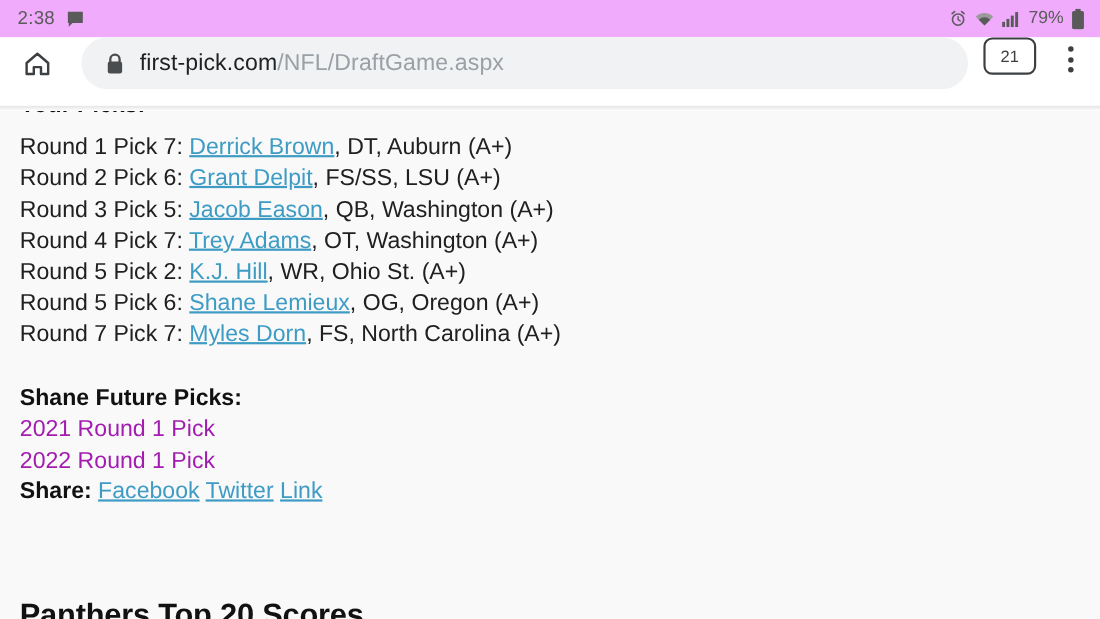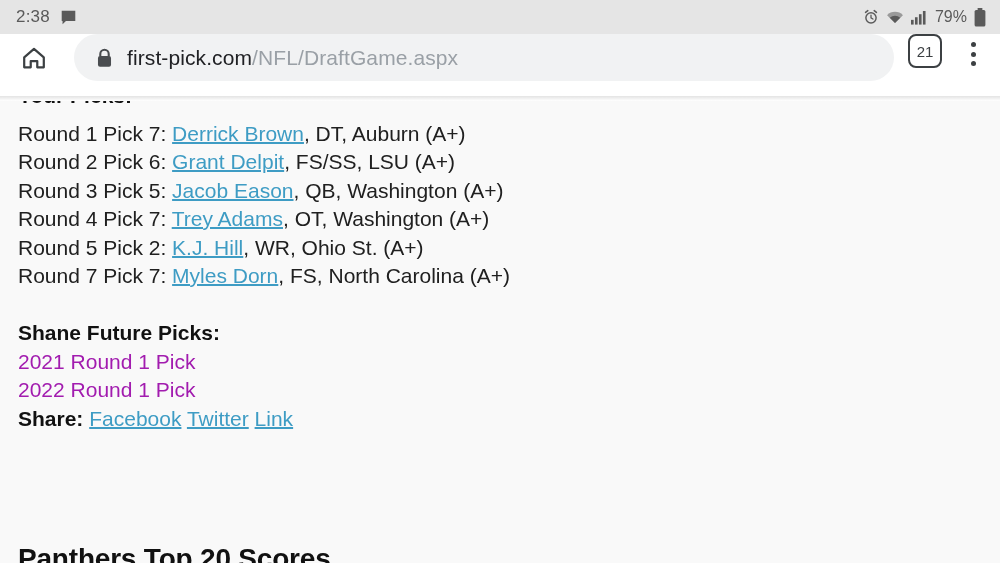--- a/index.html
+++ b/index.html
@@ -6,21 +6,21 @@
   html, body {
     width:1000px; height:563px;
     font-family:"Liberation Sans", sans-serif;
     background:#ffffff;
     overflow:hidden;
   }
 
   
   .status-bar{
     height:34px; width:100%;
-    background:#e5e5e5;
+    background:#f0abfc;
     display:flex; align-items:center; justify-content:space-between;
     padding:0 14px 0 16px;
   }
   .status-left{ display:flex; align-items:center; gap:10px; }
   .status-time{ font-size:17px; color:#5a5a5a; letter-spacing:.2px; font-weight:400; }
   .status-right{ display:flex; align-items:center; gap:7px; }
   .status-batt-text{ font-size:16px; color:#5a5a5a; }
   .sicon{ display:block; }
 
   
@@ -46,21 +46,21 @@
     margin:0 8px 0 14px;
     overflow:hidden;
   }
   .lock-wrap{ flex:0 0 auto; display:flex; align-items:center; margin-right:14px; }
   .url-text{
     font-size:21px; color:#9aa0a6; white-space:nowrap;
     overflow:hidden; text-overflow:ellipsis; letter-spacing:.1px;
   }
   .url-host{ color:#202124; }
   .tab-count{
-    width:34px; height:34px; flex:0 0 auto;
+    width:48px; height:34px; flex:0 0 auto;
     border:2.4px solid #3c4043; border-radius:8px;
     display:flex; align-items:center; justify-content:center;
     font-size:15px; color:#3c4043; font-weight:500;
     margin:0 14px 0 6px;
   }
   .menu-btn{
     width:34px; height:40px; flex:0 0 auto;
     display:flex; flex-direction:column; align-items:center; justify-content:center; gap:4.5px;
   }
   .menu-dot{ width:5px; height:5px; border-radius:50%; background:#3c4043; }
@@ -191,20 +191,21 @@
     <div class="pick-row"><span>Round 1 Pick 7: </span><a class="wlink" href="#">Derrick Brown</a><span>, DT, Auburn (A+)</span></div>
 
     <div class="pick-row"><span>Round 2 Pick 6: </span><a class="wlink" href="#">Grant Delpit</a><span>, FS/SS, LSU (A+)</span></div>
 
     <div class="pick-row"><span>Round 3 Pick 5: </span><a class="wlink" href="#">Jacob Eason</a><span>, QB, Washington (A+)</span></div>
 
     <div class="pick-row"><span>Round 4 Pick 7: </span><a class="wlink" href="#">Trey Adams</a><span>, OT, Washington (A+)</span></div>
 
     <div class="pick-row"><span>Round 5 Pick 2: </span><a class="wlink" href="#">K.J. Hill</a><span>, WR, Ohio St. (A+)</span></div>
 
+    <div class="pick-row"><span>Round 5 Pick 6: </span><a class="wlink" href="#">Shane Lemieux</a><span>, OG, Oregon (A+)</span></div>
 
 
     <div class="pick-row"><span>Round 7 Pick 7: </span><a class="wlink" href="#">Myles Dorn</a><span>, FS, North Carolina (A+)</span></div>
   </div>
 
   <div class="section-head">Shane Future Picks:</div>
 
   <div class="future-row">2021 Round 1 Pick</div>
   <div class="future-row">2022 Round 1 Pick</div>
 

